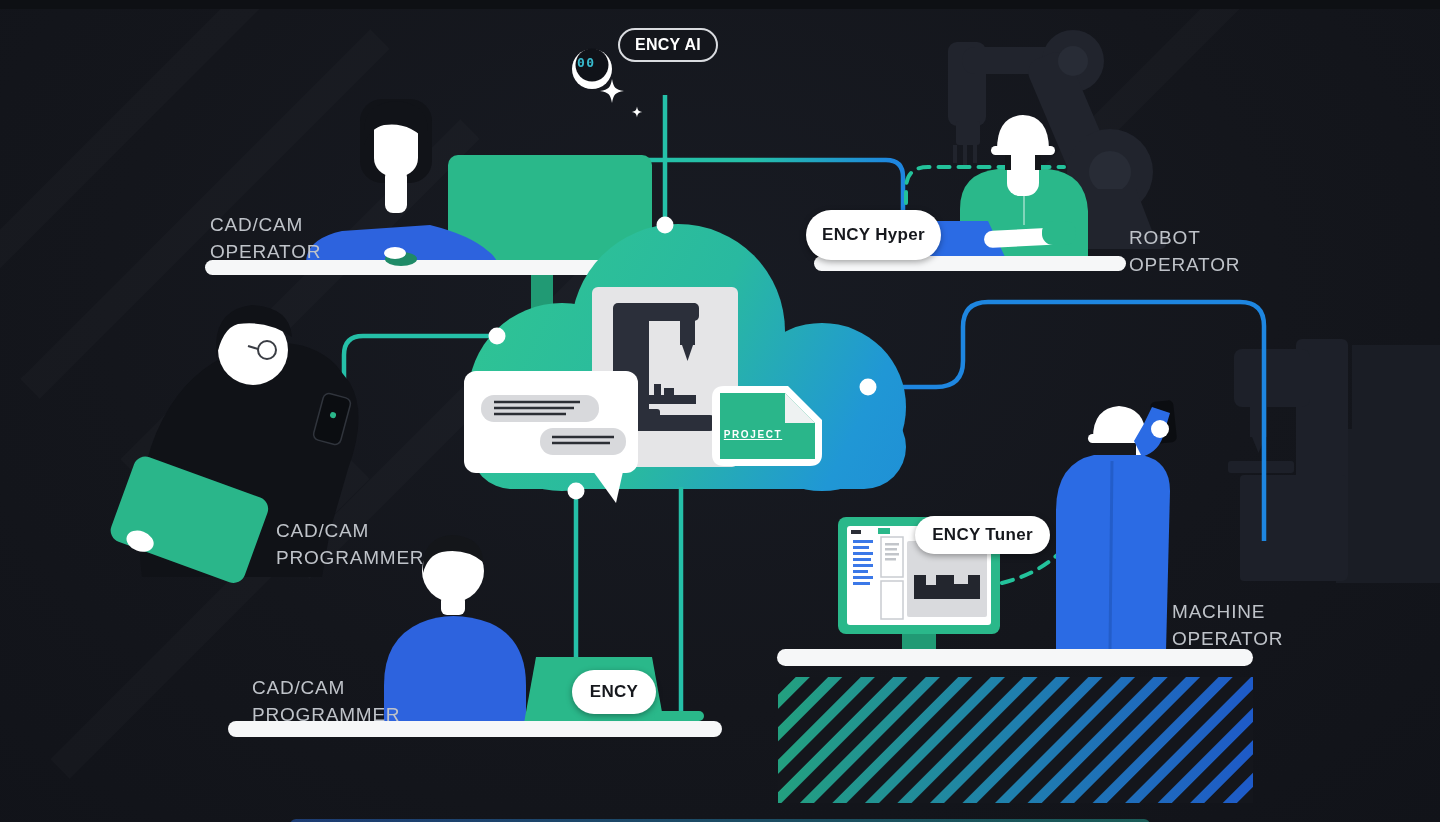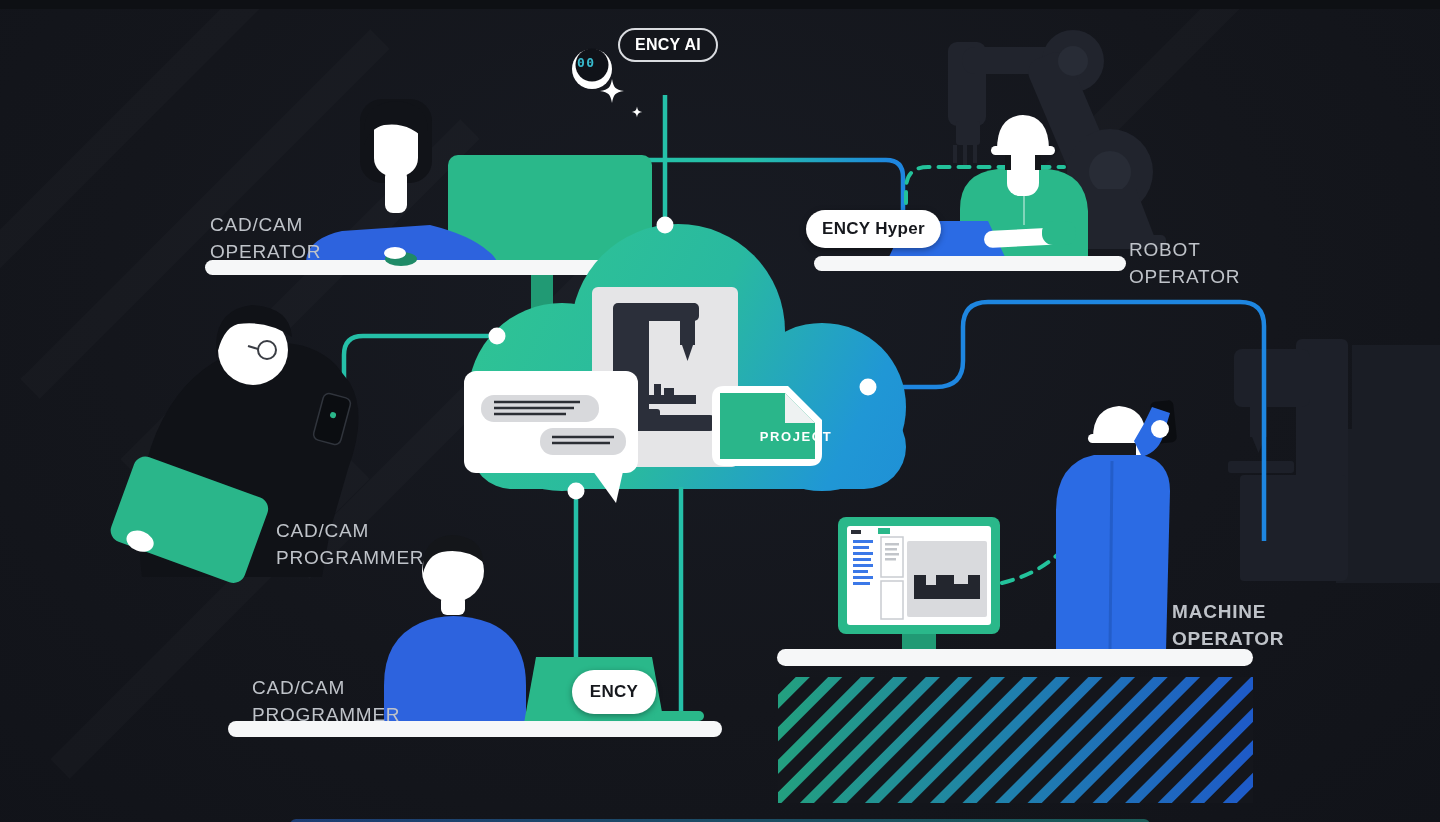--- a/index.html
+++ b/index.html
@@ -16,22 +16,22 @@
     box-sizing:border-box;white-space:nowrap;z-index:5;
   }
   .pill.light{background:#ffffff;color:#16181d;box-shadow:0 2px 6px rgba(0,0,0,.35);}
   .pill.dark{background:#14161c;color:#ffffff;border:2px solid #d9dbdf;}
   .persona{
     position:absolute;color:#bfc3c9;font-size:19px;font-weight:500;
     letter-spacing:.8px;line-height:1.42;z-index:4;
   }
   .persona span{display:block;}
   .doc-label{
-    position:absolute;left:743px;top:420px;width:106px;text-align:center;
-    color:#ffffff;font-size:13px;font-weight:bold;letter-spacing:1.6px;z-index:5;
+    position:absolute;left:700px;top:420px;width:106px;text-align:center;
+    color:#ffffff;font-size:10px;font-weight:bold;letter-spacing:1.6px;z-index:5;text-decoration:underline;
   }
   .robot-eyes{
     position:absolute;left:577px;top:46px;width:32px;text-align:left;
     color:#38bacd;font-size:13px;font-weight:bold;letter-spacing:1.5px;z-index:5;
     font-family:"DejaVu Sans Mono",monospace;
   }
 </style>
 </head>
 <body>
 
@@ -274,40 +274,41 @@
 
   <g>
     <circle cx="592" cy="60" r="20" fill="#ffffff"></circle>
     <circle cx="592" cy="56" r="16.5" fill="#101218"></circle>
     <path transform="translate(612,82)" d="M0,-12 C1.6,-3.2 3.2,-1.6 12,0 C3.2,1.6 1.6,3.2 0,12 C-1.6,3.2 -3.2,1.6 -12,0 C-3.2,-1.6 -1.6,-3.2 0,-12 Z" fill="#ffffff"></path>
     <path transform="translate(637,103) scale(0.45)" d="M0,-12 C1.6,-3.2 3.2,-1.6 12,0 C3.2,1.6 1.6,3.2 0,12 C-1.6,3.2 -3.2,1.6 -12,0 C-3.2,-1.6 -1.6,-3.2 0,-12 Z" fill="#ffffff"></path>
   </g>
 </svg>
 
 <div class="pill dark" style="left:618px;top:19px;width:100px;height:34px;font-size:16px;">ENCY AI</div>
-<div class="pill light" style="left:806px;top:201px;width:135px;height:38px;">ENCY Hyper</div>
+<div class="pill light" style="left:806px;top:201px;width:135px;height:50px;">ENCY Hyper</div>
+<div class="pill light" style="left:915px;top:507px;width:135px;height:38px;">ENCY Tuner</div>
 <div class="pill light" style="left:572px;top:661px;width:84px;height:44px;">ENCY</div>
 
 <div class="persona" style="left:210px;top:203px;">
   <span>CAD/CAM</span>
   <span>OPERATOR</span>
 </div>
-<div class="persona" style="left:1129px;top:228px;">
+<div class="persona" style="left:1129px;top:216px;">
   <span>ROBOT</span>
   <span>OPERATOR</span>
 </div>
 <div class="persona" style="left:276px;top:509px;">
   <span>CAD/CAM</span>
   <span>PROGRAMMER</span>
 </div>
 <div class="persona" style="left:252px;top:666px;">
   <span>CAD/CAM</span>
   <span>PROGRAMMER</span>
 </div>
-<div class="persona" style="left:1172px;top:590px;font-weight:bold;">
+<div class="persona" style="left:1172px;top:590px;">
   <span>MACHINE</span>
   <span>OPERATOR</span>
 </div>
 
 <div class="doc-label">PROJECT</div>
 
 <div class="robot-eyes">00</div>
 
 </div>
 

